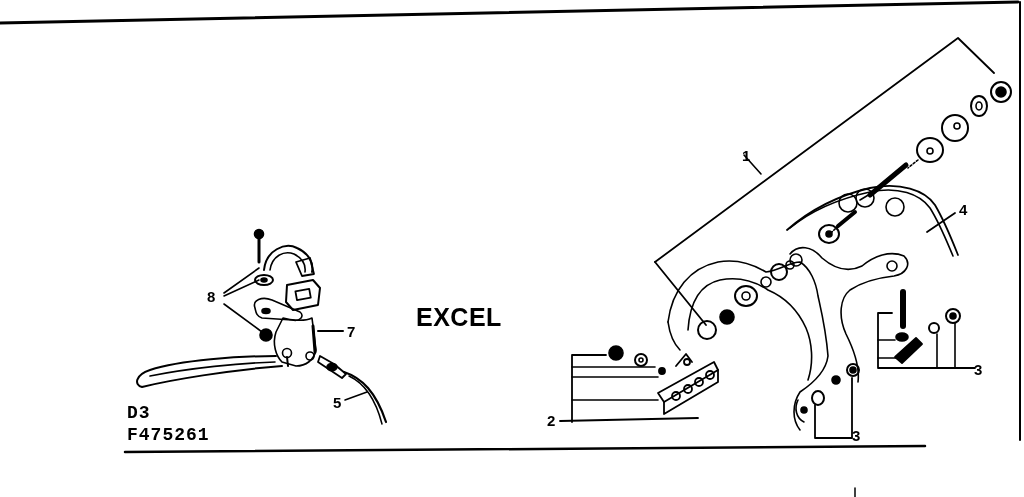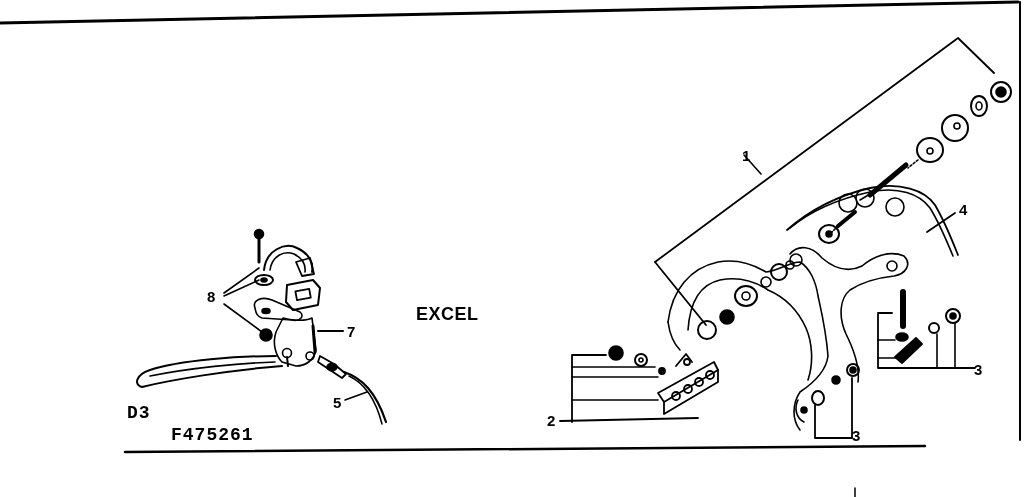--- a/index.html
+++ b/index.html
@@ -1,20 +1,20 @@
 <!DOCTYPE html>
 <html><head>
 <meta charset="utf-8">
 <style>
   html, body { margin: 0; padding: 0; background: #ffffff; }
   body { width: 1024px; height: 497px; position: relative; overflow: hidden; }
   #stage { position: absolute; left: 0; top: 0; width: 1024px; height: 497px; }
   .lbl { position: absolute; font-family: "Liberation Sans", sans-serif; font-weight: bold; color: #000; line-height: 1; }
   .callout { font-size: 15px; }
-  .brand { font-size: 18px; letter-spacing: 0.5px; }
+  .brand { font-size: 25px; letter-spacing: 0.5px; }
   .code { font-family: "Liberation Mono", monospace; font-weight: bold; font-size: 18px; letter-spacing: 1px; }
   svg * { vector-effect: non-scaling-stroke; }
 </style>
 </head>
 <body>
 
 <div id="stage">
   <svg width="1024" height="497" viewBox="0 0 1024 497" xmlns="http://www.w3.org/2000/svg">
     <g fill="none" stroke="#000" stroke-linecap="round" stroke-linejoin="round">
 
@@ -192,19 +192,19 @@
       </g>
     </g>
   </svg>
 
   
   <span class="lbl callout" style="left:207px; top:289px;">8</span>
   <span class="lbl callout" style="left:347px; top:324px;">7</span>
   <span class="lbl callout" style="left:333px; top:395px;">5</span>
   <span class="lbl brand" style="left:416px; top:305px;">EXCEL</span>
   <span class="lbl code" style="left:127px; top:404px;">D3</span>
-  <span class="lbl code" style="left:127px; top:426px;margin-left:44px;">F475261</span>
+  <span class="lbl code" style="left:127px; top:426px;">F475261</span>
   <span class="lbl callout" style="left:742px; top:148px;">1</span>
   <span class="lbl callout" style="left:959px; top:202px;">4</span>
   <span class="lbl callout" style="left:547px; top:413px;">2</span>
   <span class="lbl callout" style="left:974px; top:362px;">3</span>
   <span class="lbl callout" style="left:852px; top:428px;">3</span>
 </div>
 
 </body></html>

